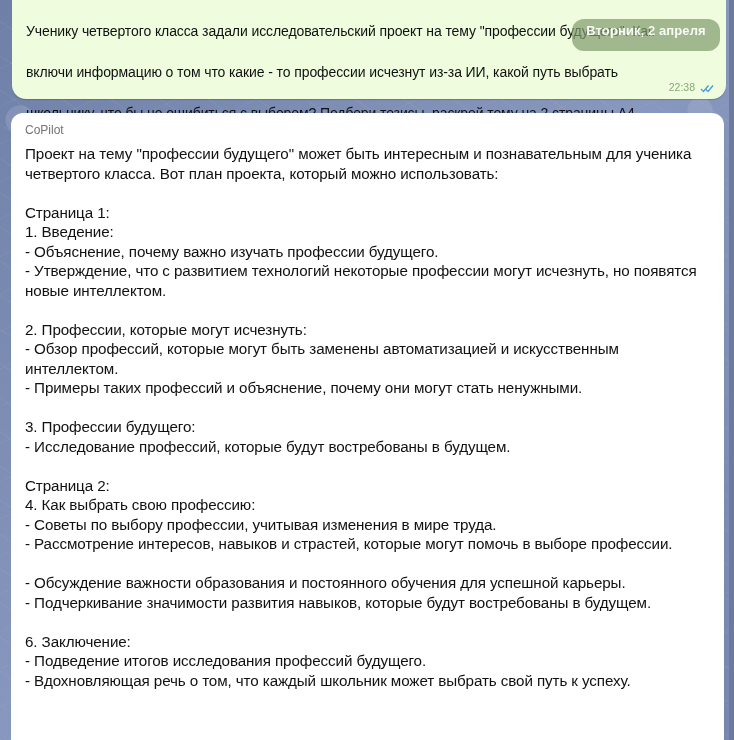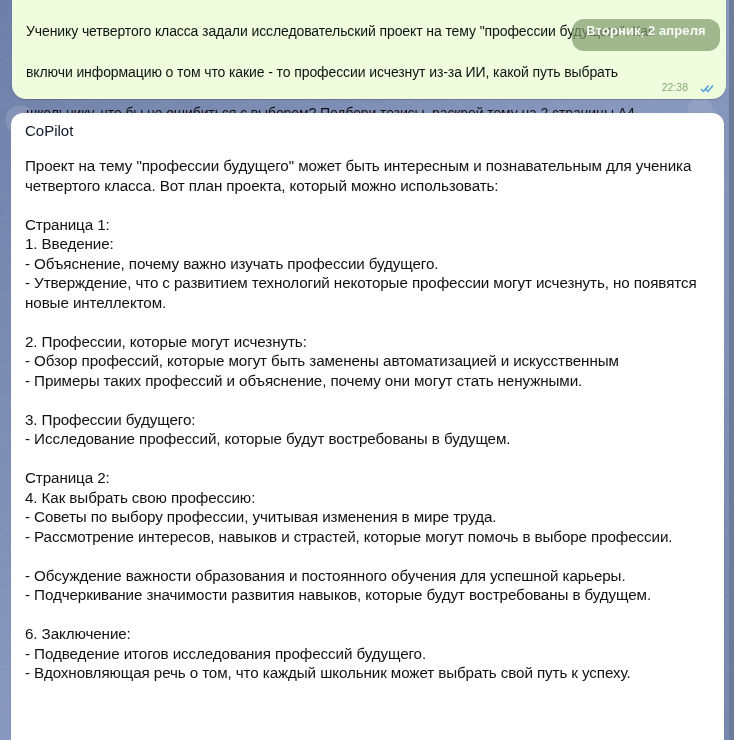--- a/index.html
+++ b/index.html
@@ -54,21 +54,21 @@
       letter-spacing: -0.1px;
     }
     .bubble-out .meta {
       position: absolute;
       right: 12px;
       bottom: 6px;
       font-size: 10.5px;
       color: #8aa77a;
       display: flex;
       align-items: center;
-      gap: 12px;
+      gap: 5px;
     }
     .check-icon {
       display: inline-block;
       width: 14px;
       height: 9px;
     }
     .date-pill {
       position: absolute;
       left: 572px;
       top: 19px;
@@ -89,24 +89,24 @@
       top: 113px;
       width: 713px;
       height: 640px;
       background: #ffffff;
       border-radius: 12px 12px 0 0;
       box-shadow: 0 1px 1px rgba(0,0,0,0.15);
       box-sizing: border-box;
       padding: 8px 16px 0 14px;
     }
     .sender {
-      font-size: 15px;
-      color: #0f172a;
+      font-size: 12px;
+      color: #737373;
       line-height: 19px;
-      margin-bottom: 16px;
+      margin-bottom: 4px;
     }
     .body-text {
       font-size: 15.2px;
       line-height: 19.5px;
       color: #111;
       letter-spacing: -0.1px;
     }
     .para {
       margin: 0;
     }
@@ -145,20 +145,21 @@
     <p class="para">четвертого класса. Вот план проекта, который можно использовать:</p>
     <div class="spacer"></div>
     <p class="para">Страница 1:</p>
     <p class="para">1. Введение:</p>
     <p class="para">- Объяснение, почему важно изучать профессии будущего.</p>
     <p class="para">- Утверждение, что с развитием технологий некоторые профессии могут исчезнуть, но появятся</p>
     <p class="para">новые интеллектом.</p>
     <div class="spacer"></div>
     <p class="para">2. Профессии, которые могут исчезнуть:</p>
     <p class="para">- Обзор профессий, которые могут быть заменены автоматизацией и искусственным</p>
+    <p class="para">интеллектом.</p>
     <p class="para">- Примеры таких профессий и объяснение, почему они могут стать ненужными.</p>
     <div class="spacer"></div>
     <p class="para">3. Профессии будущего:</p>
     <p class="para">- Исследование профессий, которые будут востребованы в будущем.</p>
     <div class="spacer"></div>
     <p class="para">Страница 2:</p>
     <p class="para">4. Как выбрать свою профессию:</p>
     <p class="para">- Советы по выбору профессии, учитывая изменения в мире труда.</p>
     <p class="para">- Рассмотрение интересов, навыков и страстей, которые могут помочь в выборе профессии.</p>
     <div class="spacer"></div>

